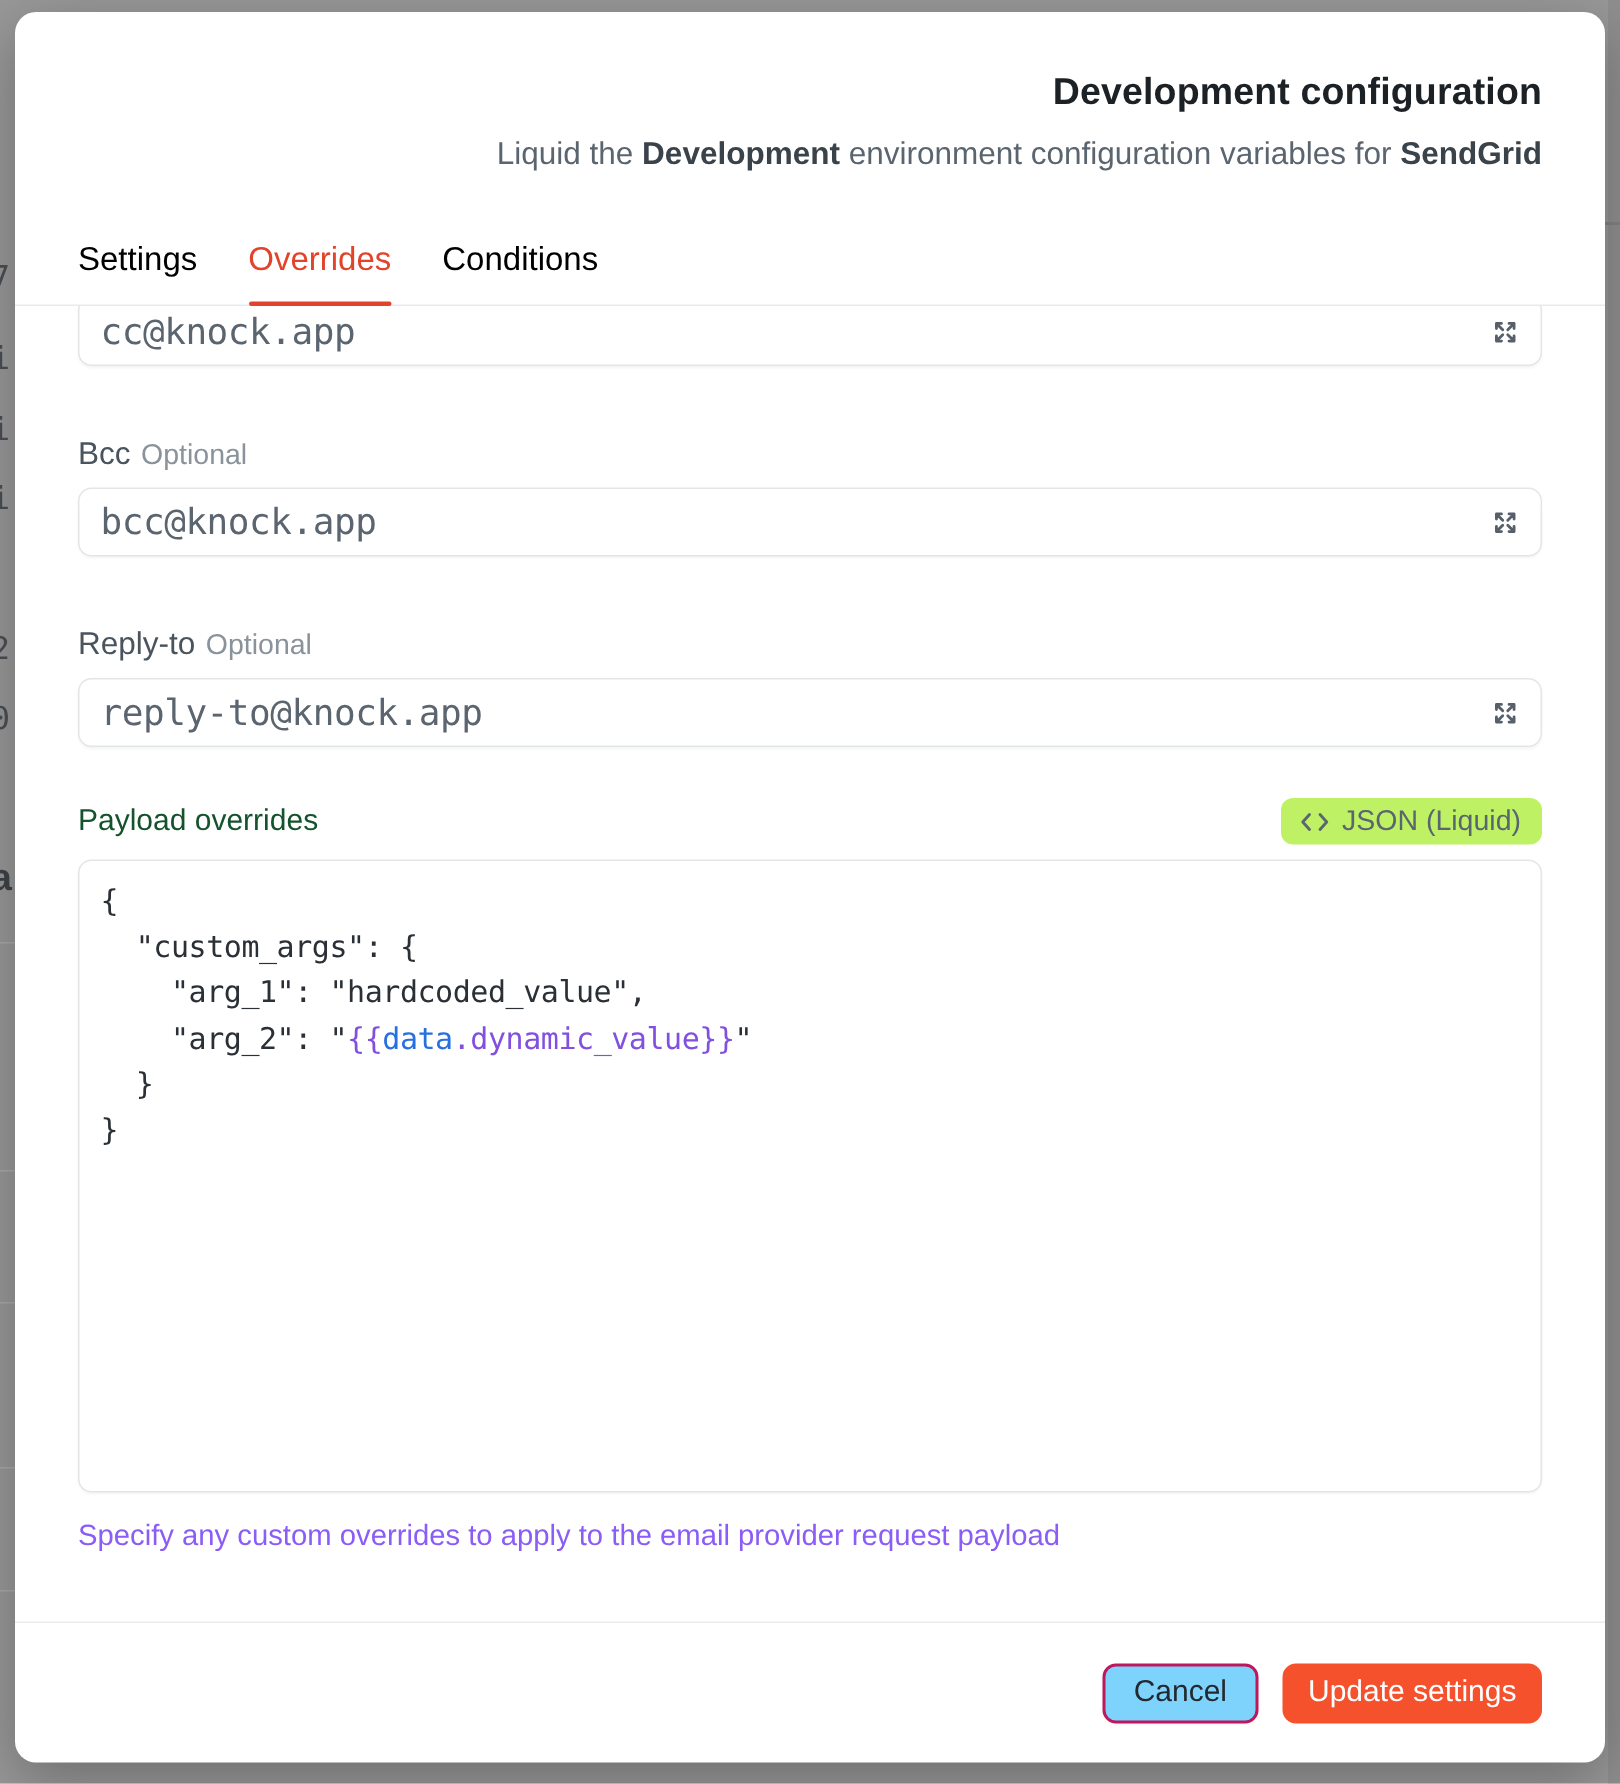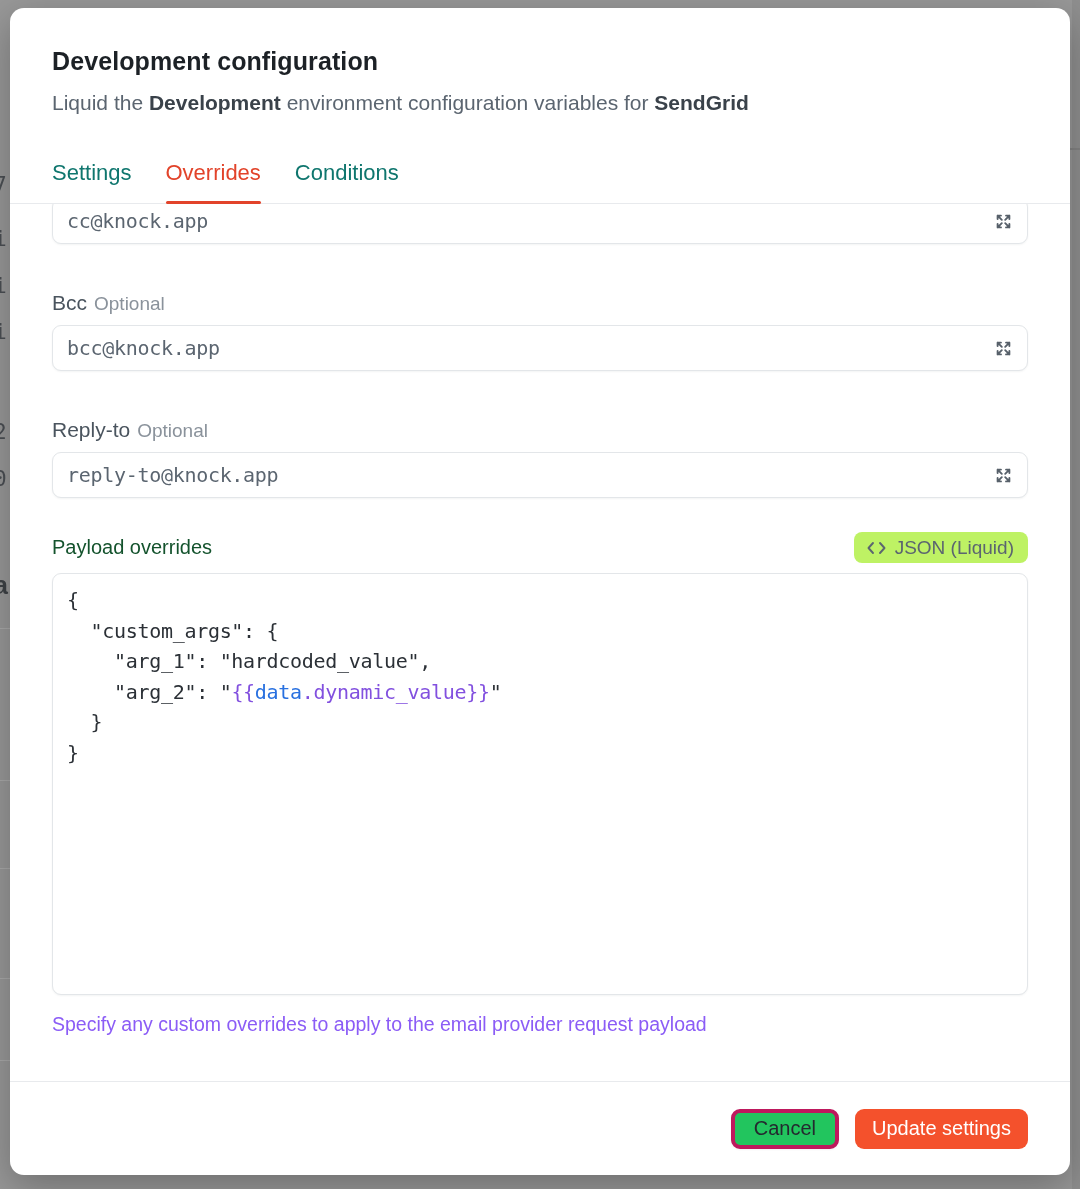--- a/index.html
+++ b/index.html
@@ -34,39 +34,39 @@
   
   .modal {
     position:absolute; left:10px; top:8px;
     width:1060px; height:1167px;
     background:#ffffff; border-radius:14px;
     box-shadow:0 12px 40px rgba(0,0,0,.28);
     display:flex; flex-direction:column;
     overflow:hidden;
   }
 
-  .modal-header { padding:38px 42px 0 42px; flex:0 0 auto; }
+  .modal-header { padding:38px 42px 0 42px; flex:0 0 auto;text-align:right; }
   .modal-title {
     font-size:25px; font-weight:700; color:#1c2126; line-height:30px;
     letter-spacing:.1px;
   }
   .modal-subtitle {
     margin-top:13px; font-size:21px; color:#5b6570; line-height:28px;
   }
   .modal-subtitle .bold { font-weight:700; color:#3a424a; }
 
   
   .tabs-row {
     margin-top:42px; padding:0 42px;
     display:flex; gap:34px;
     border-bottom:1px solid #e8eaed;
     flex:0 0 auto;
   }
   .tab {
-    font-size:22px; line-height:28px; color:#0f766e;
+    font-size:22px; line-height:28px; color:#000000;
     padding-bottom:16px; position:relative; cursor:pointer;
     background:none; border:none; font-family:inherit;
   }
   .tab.active { color:var(--accent); }
   .tab.active::after {
     content:""; position:absolute; left:0; right:0; bottom:-1px;
     height:3px; background:var(--accent); border-radius:2px;
   }
 
   
@@ -80,21 +80,21 @@
   .field-optional { font-size:19px; color:#8a929b; margin-left:7px; }
 
   .text-input {
     height:46px; border:1px solid #e3e6e9; border-radius:9px;
     background:#fff; box-shadow:0 1px 2px rgba(27,31,36,.05);
     display:flex; align-items:center; justify-content:space-between;
     padding:0 13px 0 14px; cursor:text;
   }
   .input-value {
     font-family:"DejaVu Sans Mono", monospace;
-    font-size:20px; color:#5b6570; letter-spacing:-.3px;
+    font-size:24px; color:#5b6570; letter-spacing:-.3px;
   }
   .expand-btn {
     background:none; border:none; padding:0; cursor:pointer;
     width:22px; height:22px; display:flex; align-items:center; justify-content:center;
     flex:0 0 auto;
   }
 
   
   .payload-row {
     margin-top:34px; display:flex; align-items:center; justify-content:space-between;
@@ -128,21 +128,21 @@
   .modal-footer {
     flex:0 0 94px; border-top:1px solid #e8eaed;
     display:flex; align-items:center; justify-content:flex-end;
     gap:16px; padding:0 42px;
   }
   .btn {
     height:40px; border-radius:9px; font-size:20px; font-family:inherit;
     display:flex; align-items:center; cursor:pointer;
   }
   .btn-cancel {
-    background:#22c55e; border:4px solid #be185d; color:#24292f;
+    background:#7dd3fc; border:2px solid #be185d; color:#24292f;
     padding:0 19px; box-shadow:0 1px 2px rgba(27,31,36,.05);margin-left:24px;
   }
   .btn-primary {
     background:var(--primary-button); border:none; color:#ffffff;
     padding:0 17px; font-weight:500;
   }
 </style>
 </head>
 <body>
 

